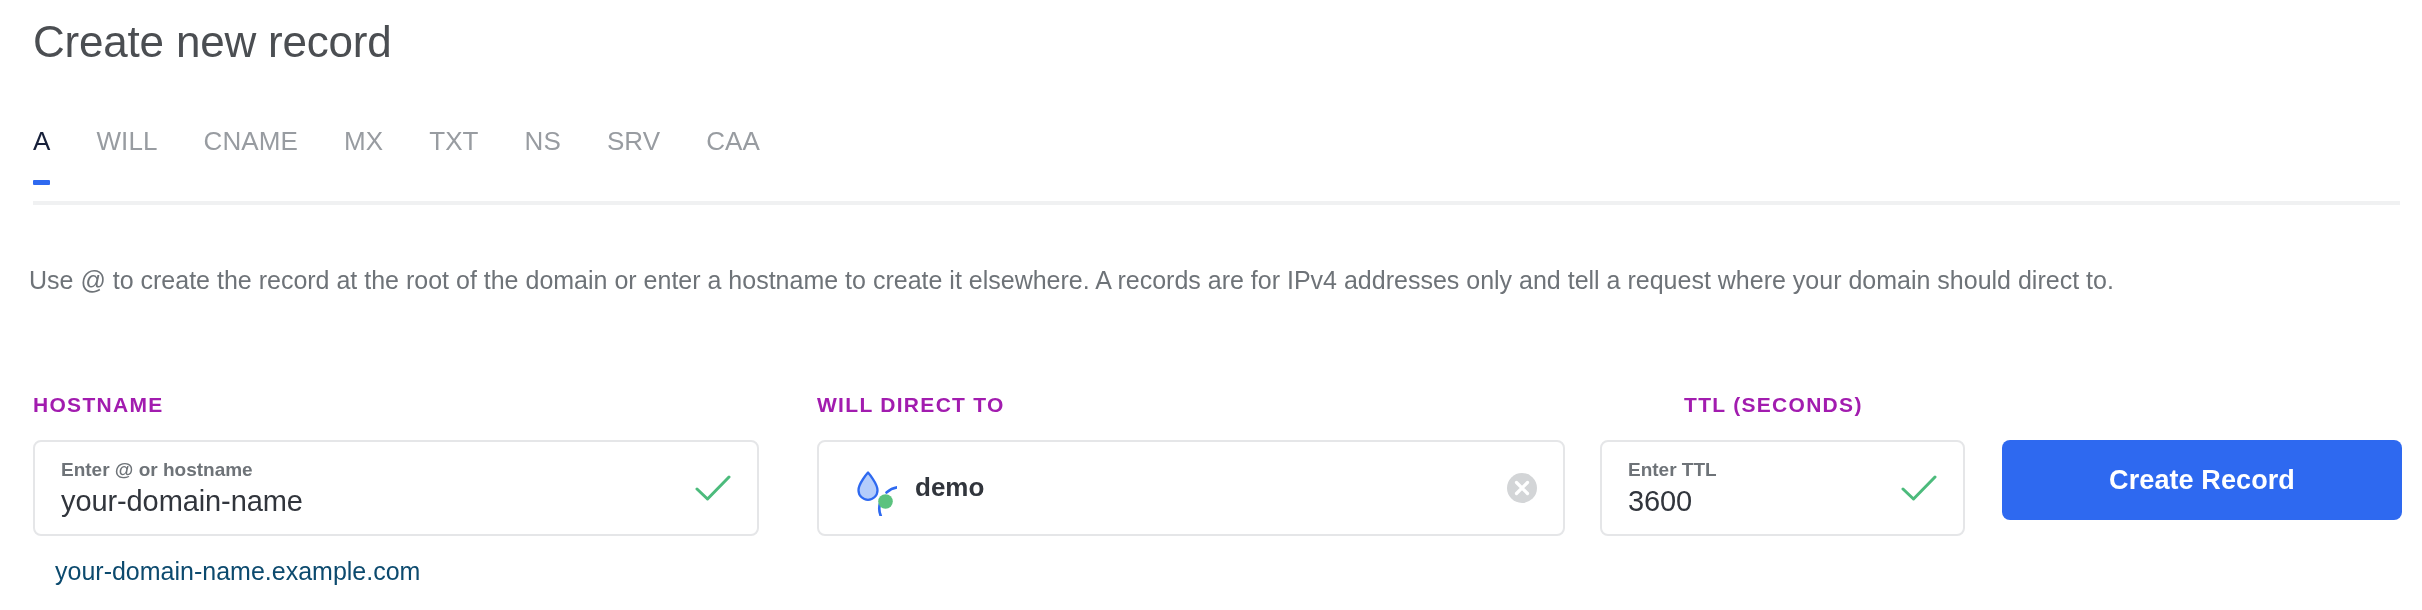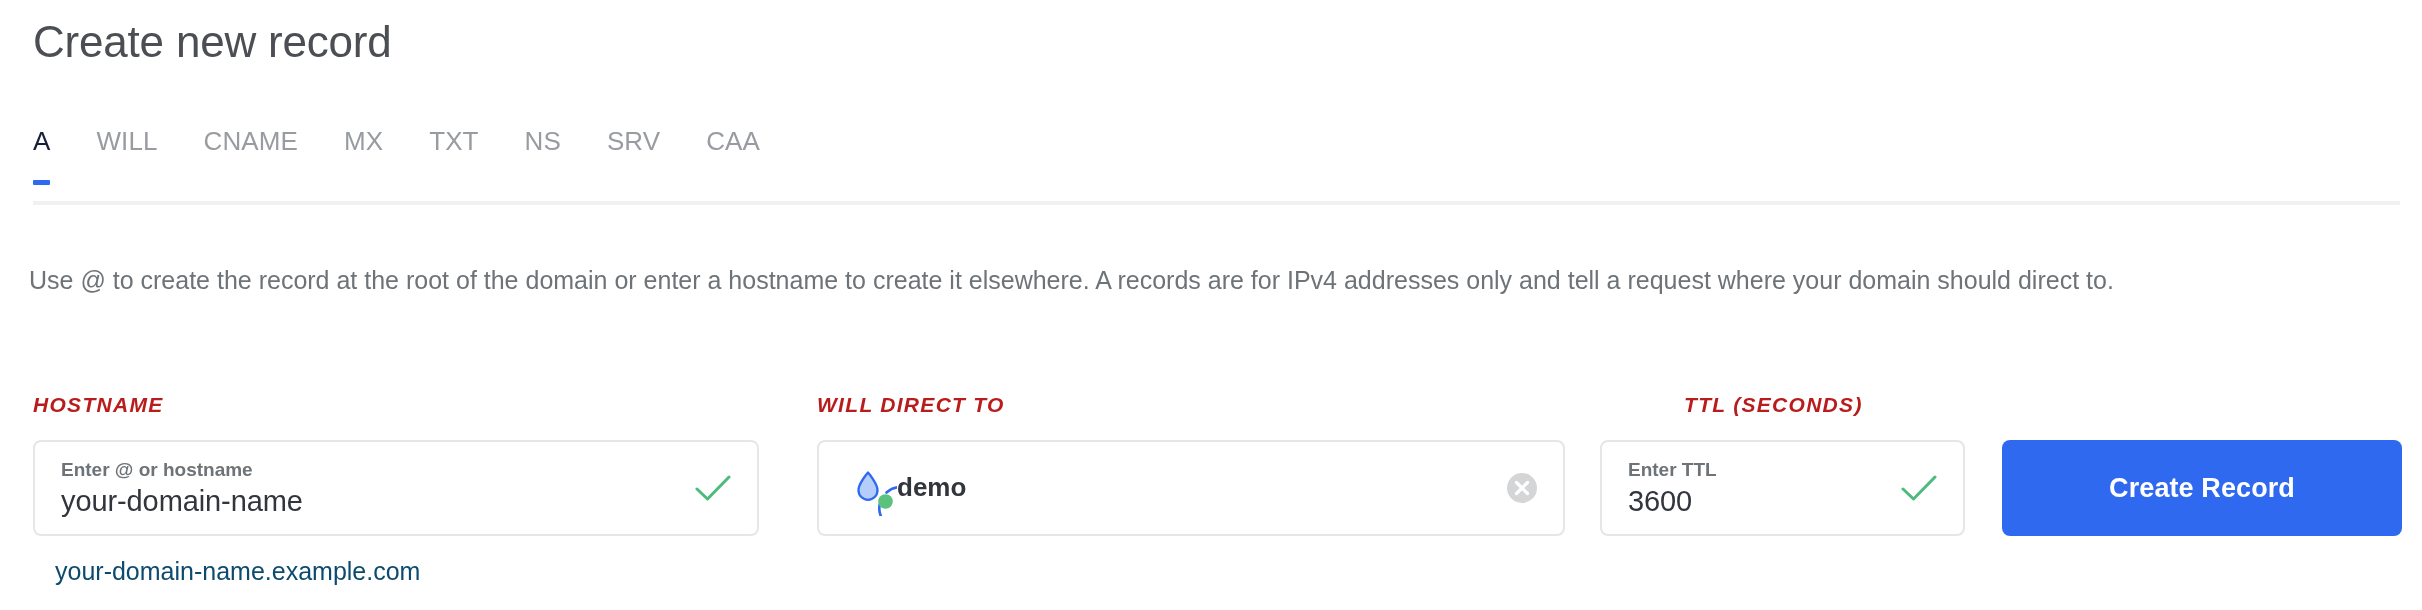--- a/index.html
+++ b/index.html
@@ -91,24 +91,23 @@
     color: #6e7378;
     font-weight: 400;
   }
 
   
   .field-label {
     position: absolute;
     font-size: 21px;
     font-weight: 700;
     letter-spacing: 1.3px;
-    color: #b91c1c;
+    color: #a21caf;
     text-transform: uppercase;
     white-space: nowrap;
-    font-style: italic;
   }
   #label-hostname { left: 33px; top: 393px; }
   #label-direct   { left: 817px; top: 393px; }
   #label-ttl      { left: 1672px; top: 393px; margin-left: 12px; }
 
   .input-box {
     position: absolute;
     box-sizing: border-box;
     background: #ffffff;
     border: 2px solid #e5e6e8;
@@ -154,20 +153,21 @@
     justify-content: center;
   }
 
   
   .resource {
     flex: 1 1 auto;
     min-width: 0;
     display: flex;
     align-items: center;
     padding-left: 22px;
+    gap: 18px;
   }
   .droplet-icon {
     flex: 0 0 auto;
     width: 56px;
     height: 56px;
     display: block;
   }
   .resource-text {
     display: flex;
     flex-direction: column;
@@ -199,21 +199,21 @@
     align-items: center;
     justify-content: center;
   }
 
   
   .primary-button {
     position: absolute;
     left: 2002px;
     top: 440px;
     width: 400px;
-    height: 96px;
+    height: 80px;
     background: #2e69f0;
     border: none;
     border-radius: 8px;
     color: #ffffff;
     font-family: "Liberation Sans", sans-serif;
     font-size: 27px;
     font-weight: 700;
     letter-spacing: 0.1px;
     cursor: pointer;
     display: flex;

